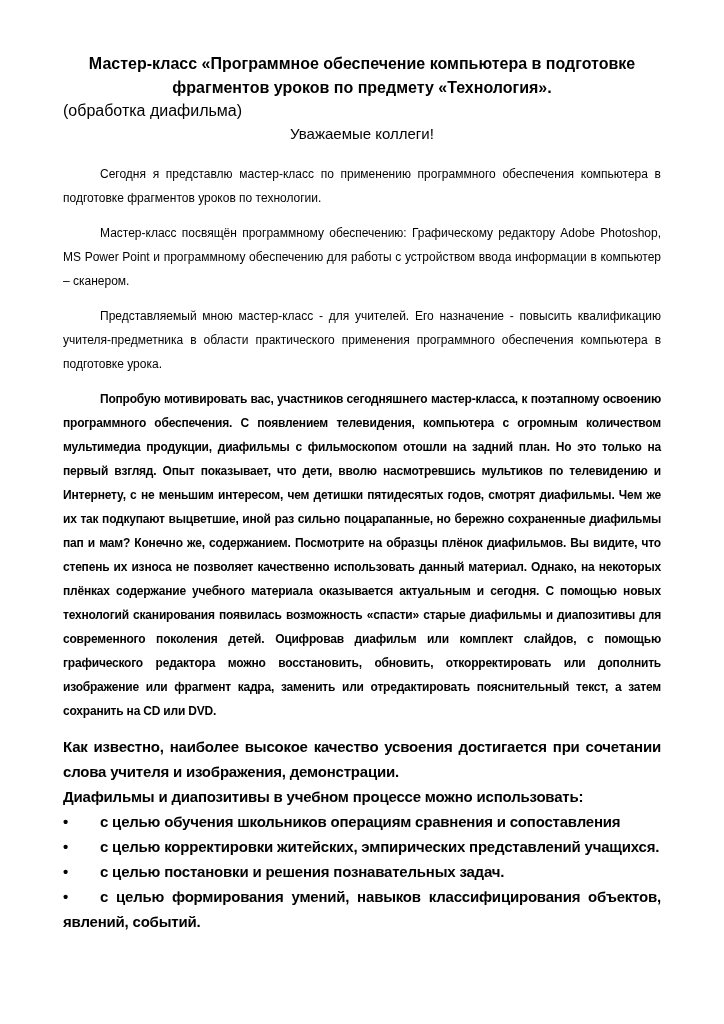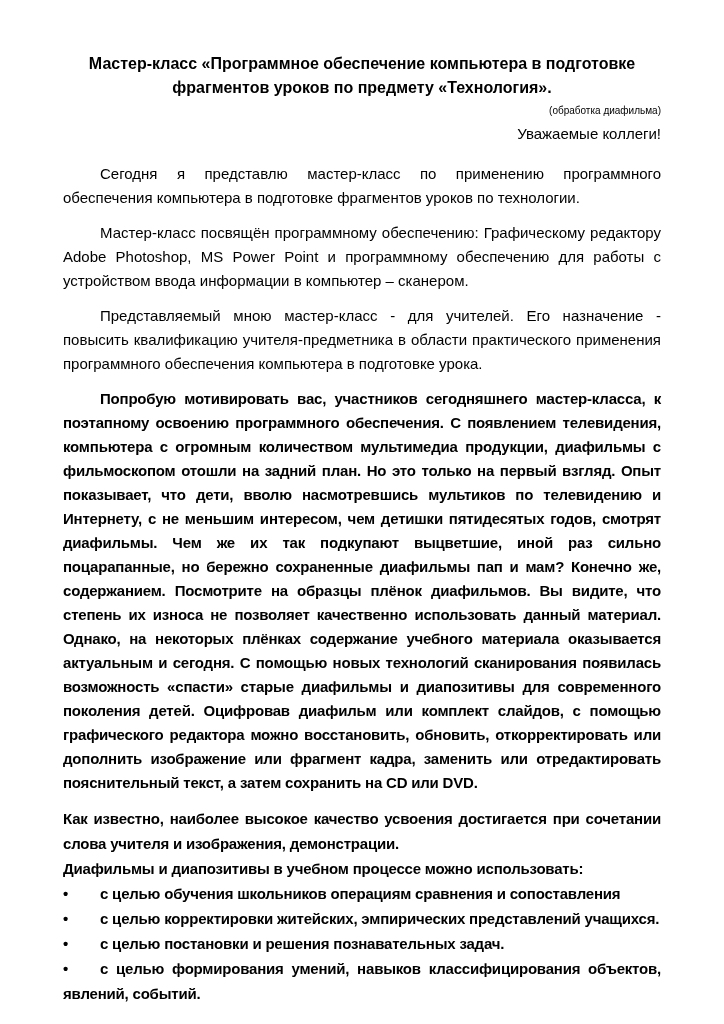--- a/index.html
+++ b/index.html
@@ -20,34 +20,34 @@
   }
   .doc-title {
     margin: 0;
     font-size: 16px;
     font-weight: bold;
     line-height: 24px;
     text-align: center;
   }
   .doc-subtitle {
     margin: 0;
-    font-size: 10px;
+    font-size: 16px;
     font-weight: normal;
     line-height: 22px;
-    text-align: right;
+    text-align: left;
   }
   .greeting {
     margin: 0 0 16px 0;
     font-size: 15px;
     line-height: 24px;
-    text-align: right;
+    text-align: center;
   }
   .body-par {
     margin: 0 0 11px 0;
-    font-size: 15px;
+    font-size: 12px;
     line-height: 24px;
     text-align: justify;
   }
   .indent { text-indent: 37px; }
   .bold {
     font-weight: bold;
     letter-spacing: -0.2px;
   }
   .closing-par, .list-intro, .bullet-item {
     margin: 0;

